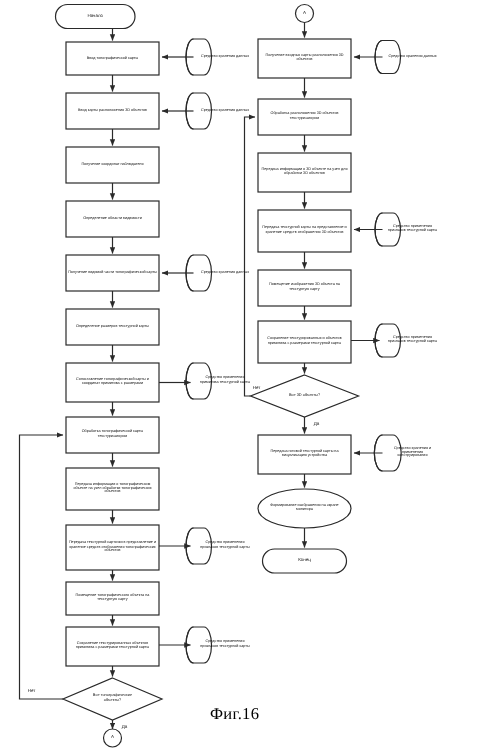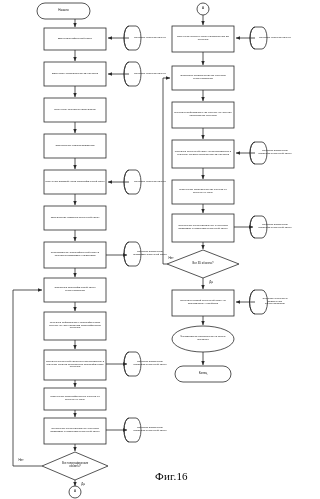--- a/index.html
+++ b/index.html
@@ -9,21 +9,21 @@
   .lbl{position:absolute;display:flex;align-items:center;justify-content:center;
        text-align:center;line-height:1.02;color:#111;
        font-family:"Liberation Sans", sans-serif;
        overflow:hidden;pointer-events:none;}
   .t-proc{font-size:2.5px;}
   .t-store{font-size:2.5px;}
   .t-dec{font-size:2.6px;}
   .t-term{font-size:3px;}
   .t-conn{font-size:3px;}
   .t-edge{font-size:3px;}
-  .caption{position:absolute;left:155px;top:470px;font-size:11px;
+  .caption{position:absolute;left:140px;top:470px;font-size:11px;
            font-family:"Liberation Serif", serif;color:#000;letter-spacing:.2px;}
   svg{display:block;}
   .sh{fill:#ffffff;stroke:#2a2a2a;stroke-width:.8;}
   .ln{stroke:#2a2a2a;stroke-width:.8;fill:none;}
   .ah{fill:#2a2a2a;}
 </style>
 </head>
 <body>
 
 <svg id="chart" viewBox="0 0 297 499">

